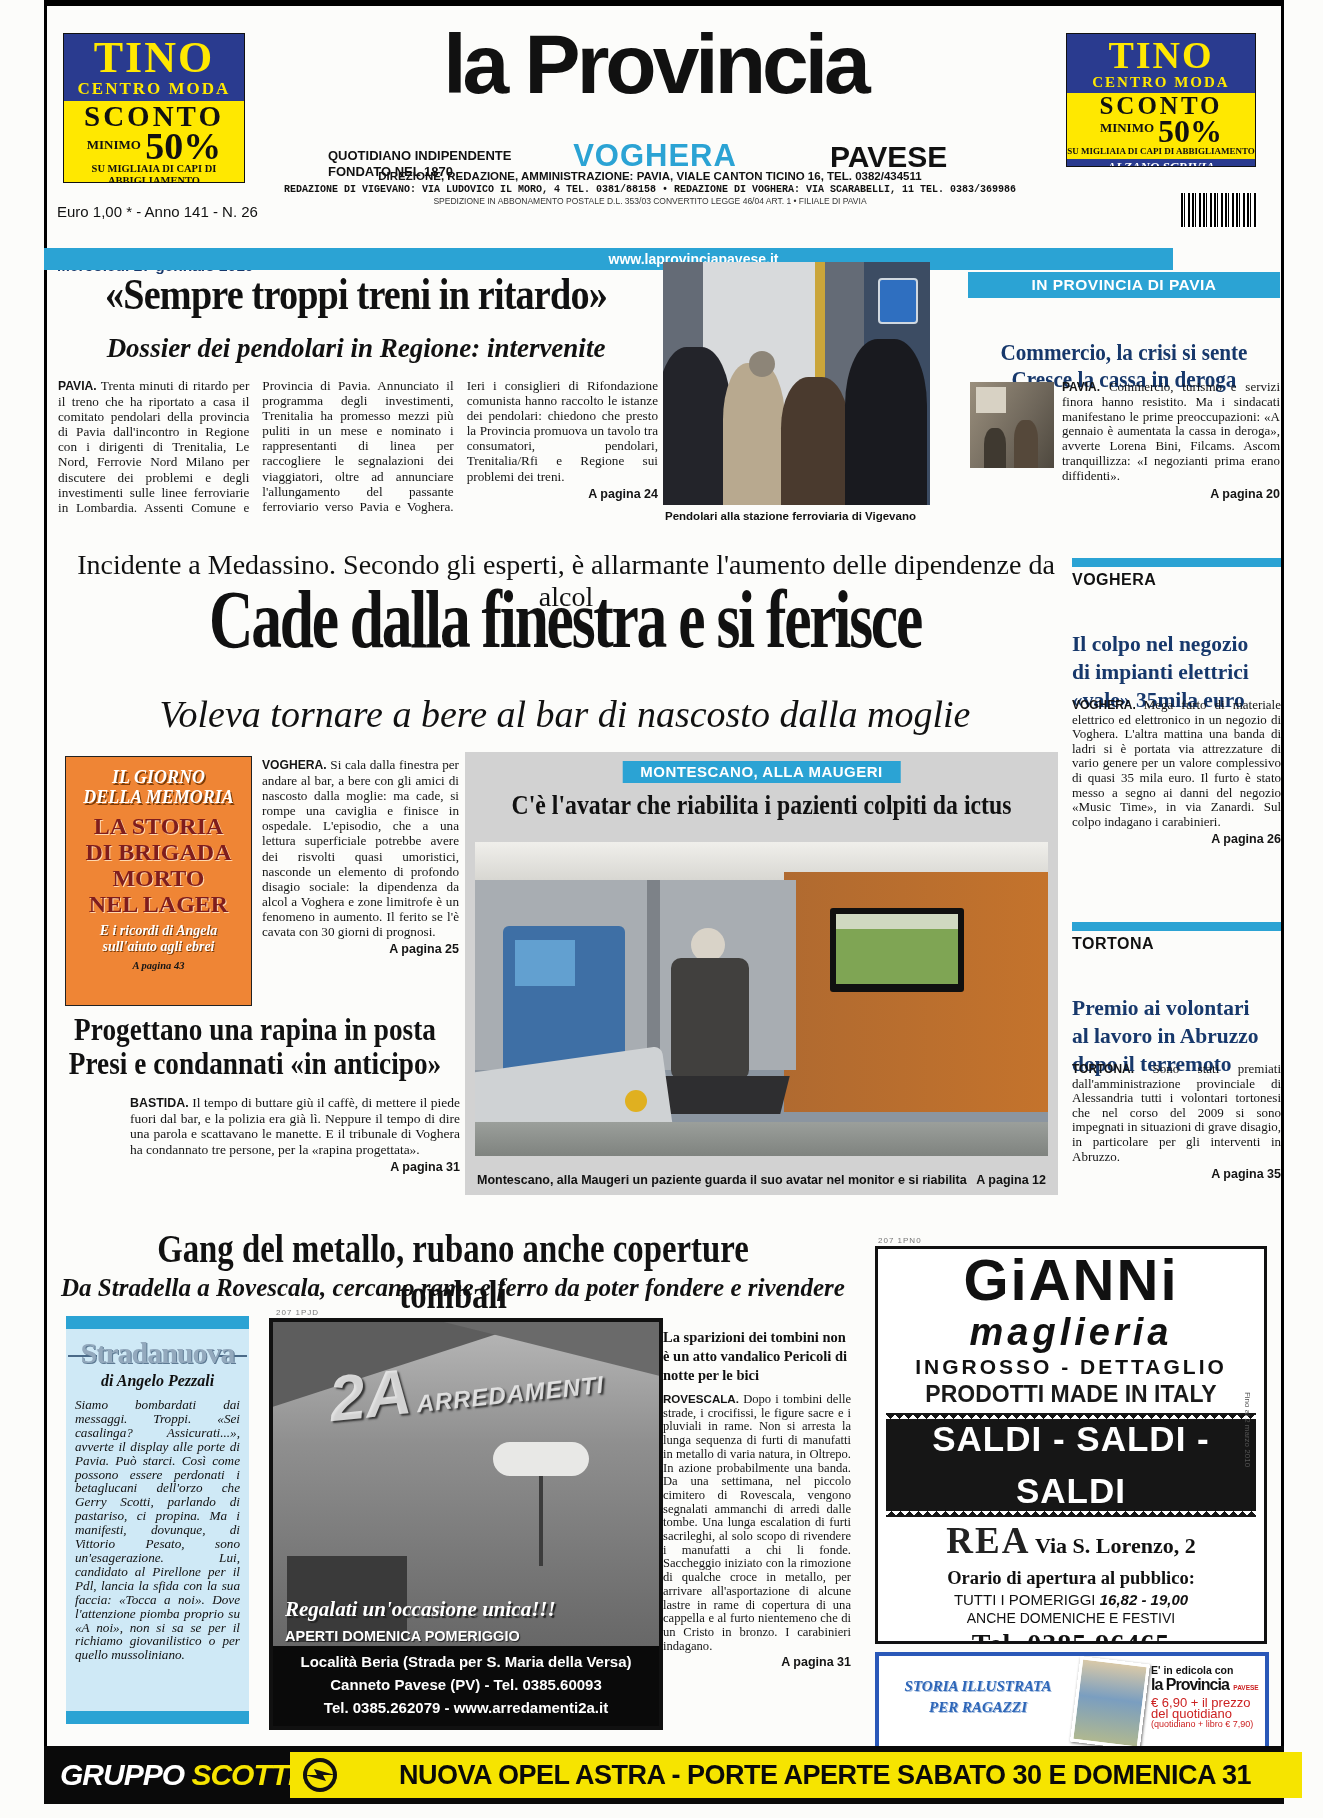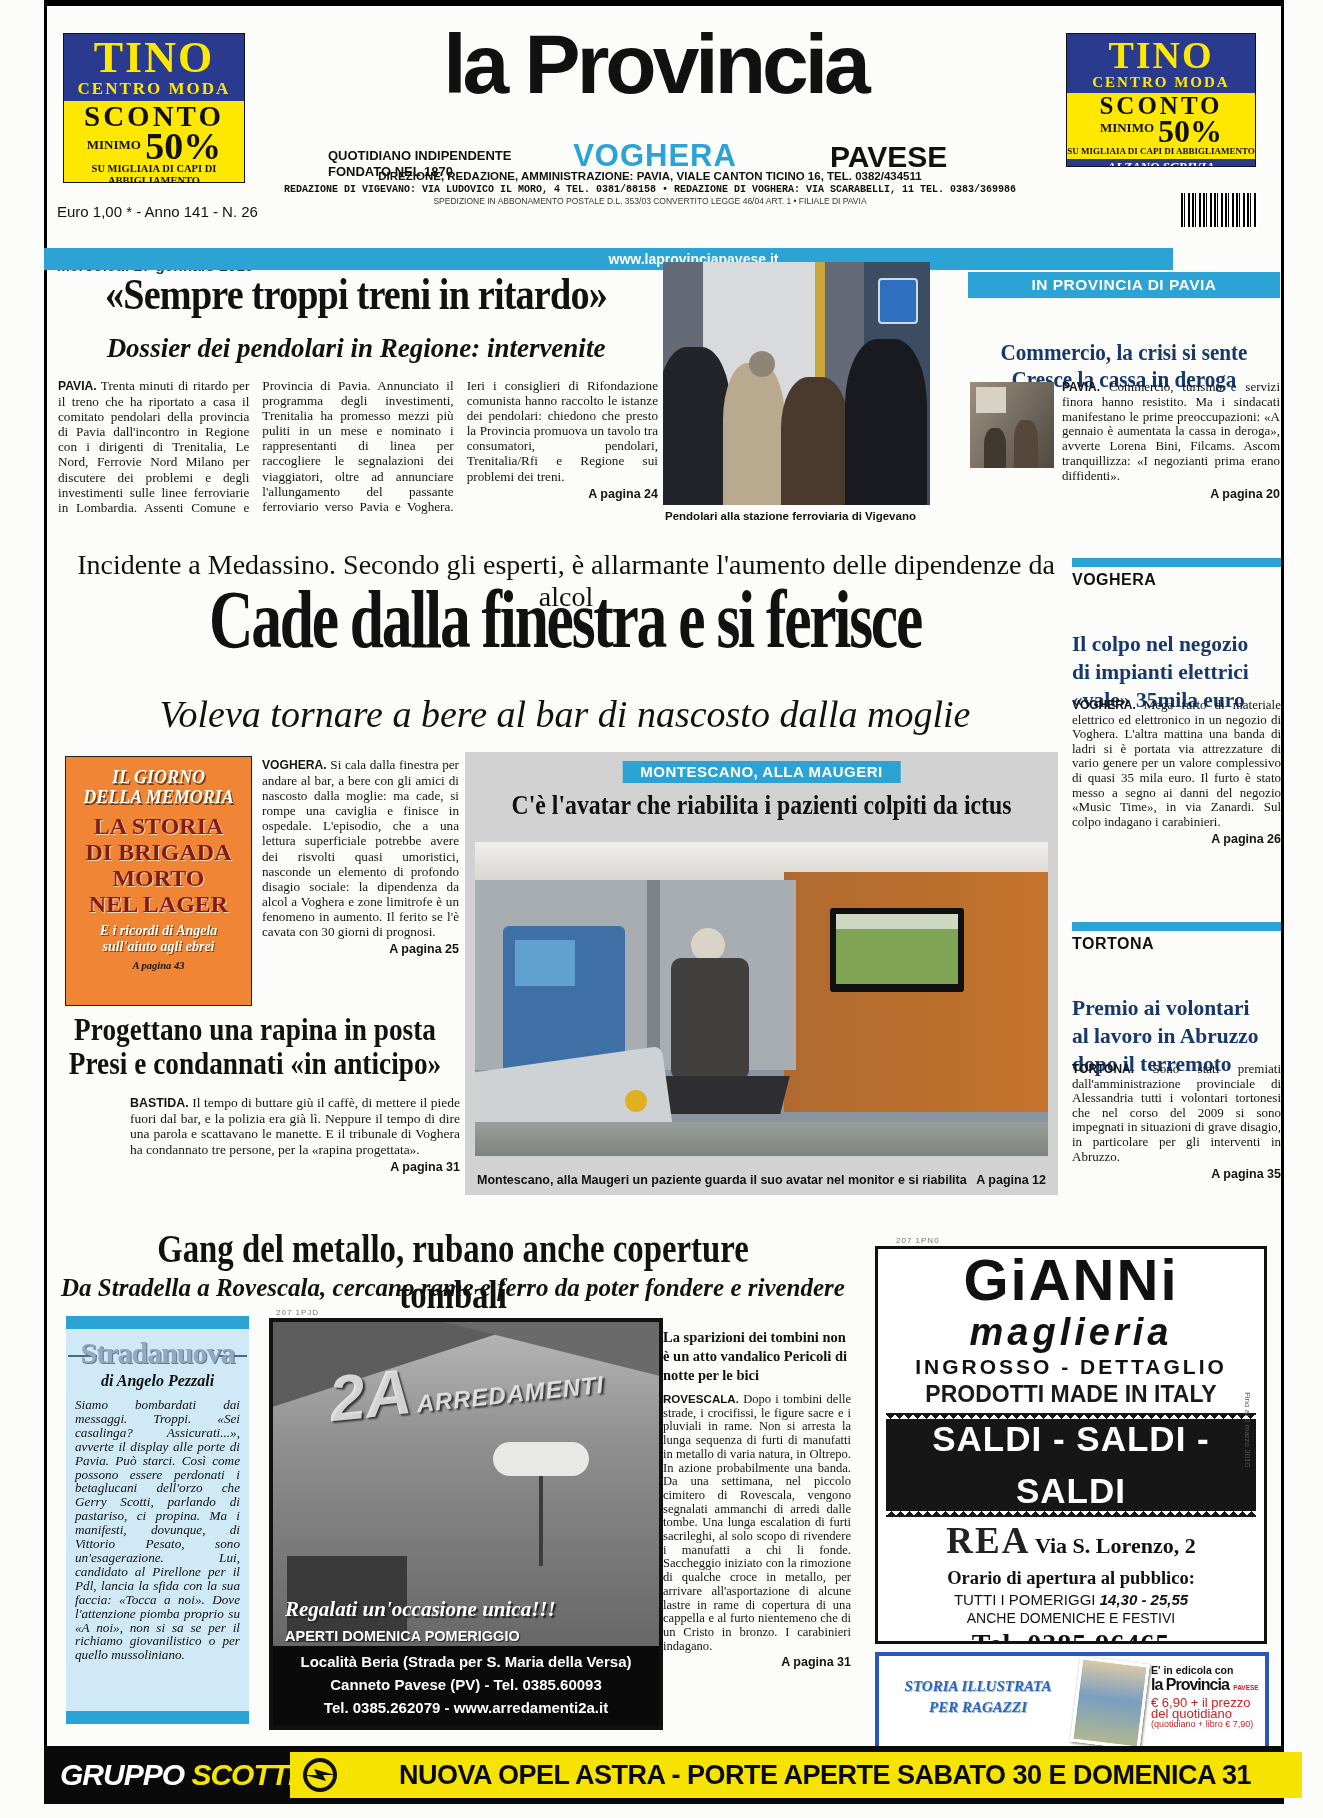--- a/index.html
+++ b/index.html
@@ -286,37 +286,37 @@
 
   <div class="abs" style="left:663px;top:1328px;width:188px;">
     <div class="serif b" style="font-size:14.5px;line-height:19px;">La sparizioni dei tombini non è un atto vandalico Pericoli di notte per le bici</div>
     <div class="bodytxt" style="font-size:12.6px;line-height:13.7px;margin-top:8px;">
       <span class="lead">ROVESCALA.</span>
       <span>Dopo i tombini delle strade, i crocifissi, le figure sacre e i pluviali in rame. Non si arresta la lunga sequenza di furti di manufatti in metallo di varia natura, in Oltrepo. In azione probabilmente una banda. Da una settimana, nel piccolo cimitero di Rovescala, vengono segnalati ammanchi di arredi dalle tombe. Una lunga escalation di furti sacrileghi, al solo scopo di rivendere i manufatti a chi li fonde. Saccheggio iniziato con la rimozione di qualche croce in metallo, per arrivare all'asportazione di alcune lastre in rame di copertura di una cappella e al furto nientemeno che di un Cristo in bronzo. I carabinieri indagano.</span>
       <div class="pgref">A pagina 31</div>
     </div>
   </div>
 
-  <div class="abs code" style="left:896px;top:1236px;">207 1PN0</div>
+  <div class="abs code" style="left:878px;top:1236px;">207 1PN0</div>
   <div class="abs gianni" style="left:875px;top:1246px;width:386px;height:392px;">
     <div class="b" style="font-size:58px;line-height:62px;letter-spacing:2px;">GiANNi</div>
     <div class="b i" style="font-size:38px;line-height:42px;letter-spacing:4px;">maglieria</div>
     <div class="b" style="font-size:21px;line-height:27px;letter-spacing:3px;">INGROSSO - DETTAGLIO</div>
     <div class="b" style="font-size:23px;line-height:28px;color:#1a1a1a;">PRODOTTI MADE IN ITALY</div>
     <div class="saldi">
       <div class="b" style="font-size:35px;line-height:52px;letter-spacing:1px;">SALDI - SALDI - SALDI</div>
     </div>
     <div style="line-height:38px;">
       <span class="serif b" style="font-size:37px;letter-spacing:2px;color:#222;">REA</span>
       <span class="serif b" style="font-size:22px;">Via S. Lorenzo, 2</span>
     </div>
     <div class="serif b" style="font-size:18.5px;line-height:23px;">Orario di apertura al pubblico:</div>
     <div style="font-size:15px;line-height:19px;">
       <span>TUTTI I POMERIGGI</span>
-      <span class="b i">14,30 - 25,55</span>
+      <span class="b i">16,82 - 19,00</span>
     </div>
     <div style="font-size:14px;line-height:18px;">ANCHE DOMENICHE E FESTIVI</div>
     <div class="serif b" style="font-size:28px;line-height:34px;letter-spacing:1px;">Tel. 0385 96465</div>
     <div class="abs" style="right:-28px;top:45%;transform:rotate(90deg);font-size:8px;color:#555;width:90px;">Fino al 2 marzo 2010</div>
   </div>
 
   <div class="abs storia" style="left:875px;top:1652px;width:386px;height:92px;">
     <div class="ctr" style="position:absolute;left:4px;top:20px;width:190px;">
       <div class="t">STORIA ILLUSTRATA</div>
       <div class="t">PER RAGAZZI</div>

